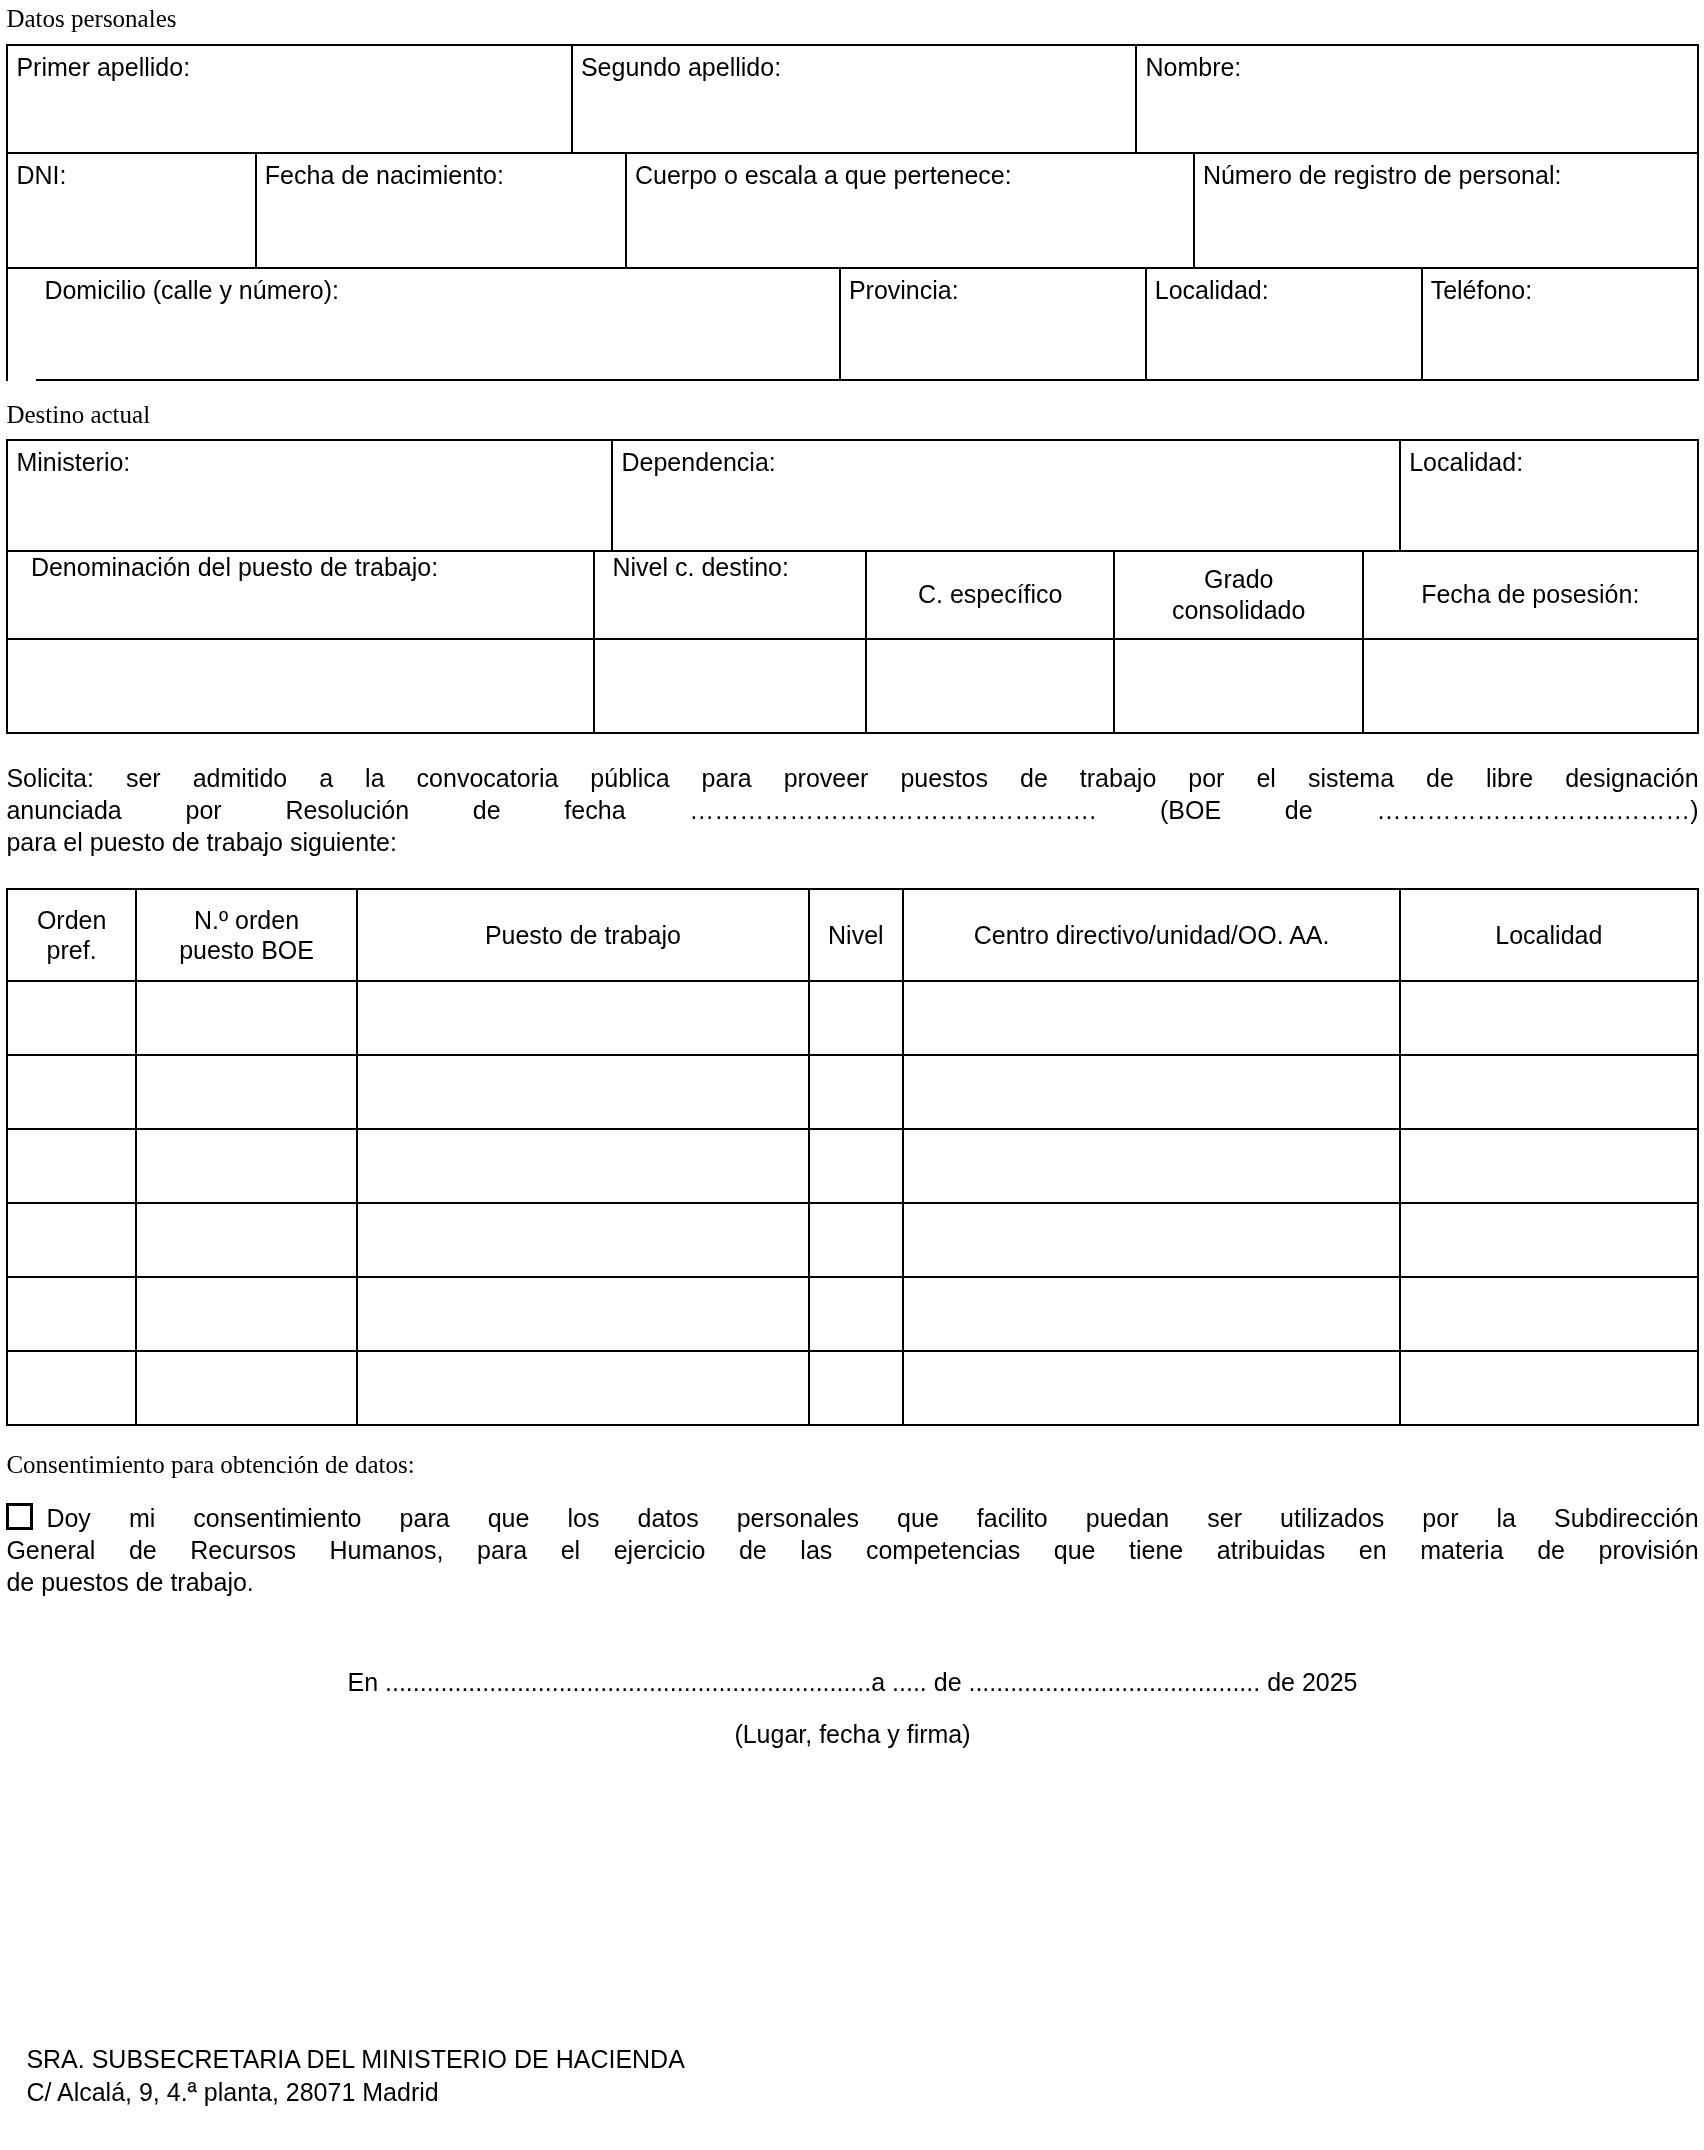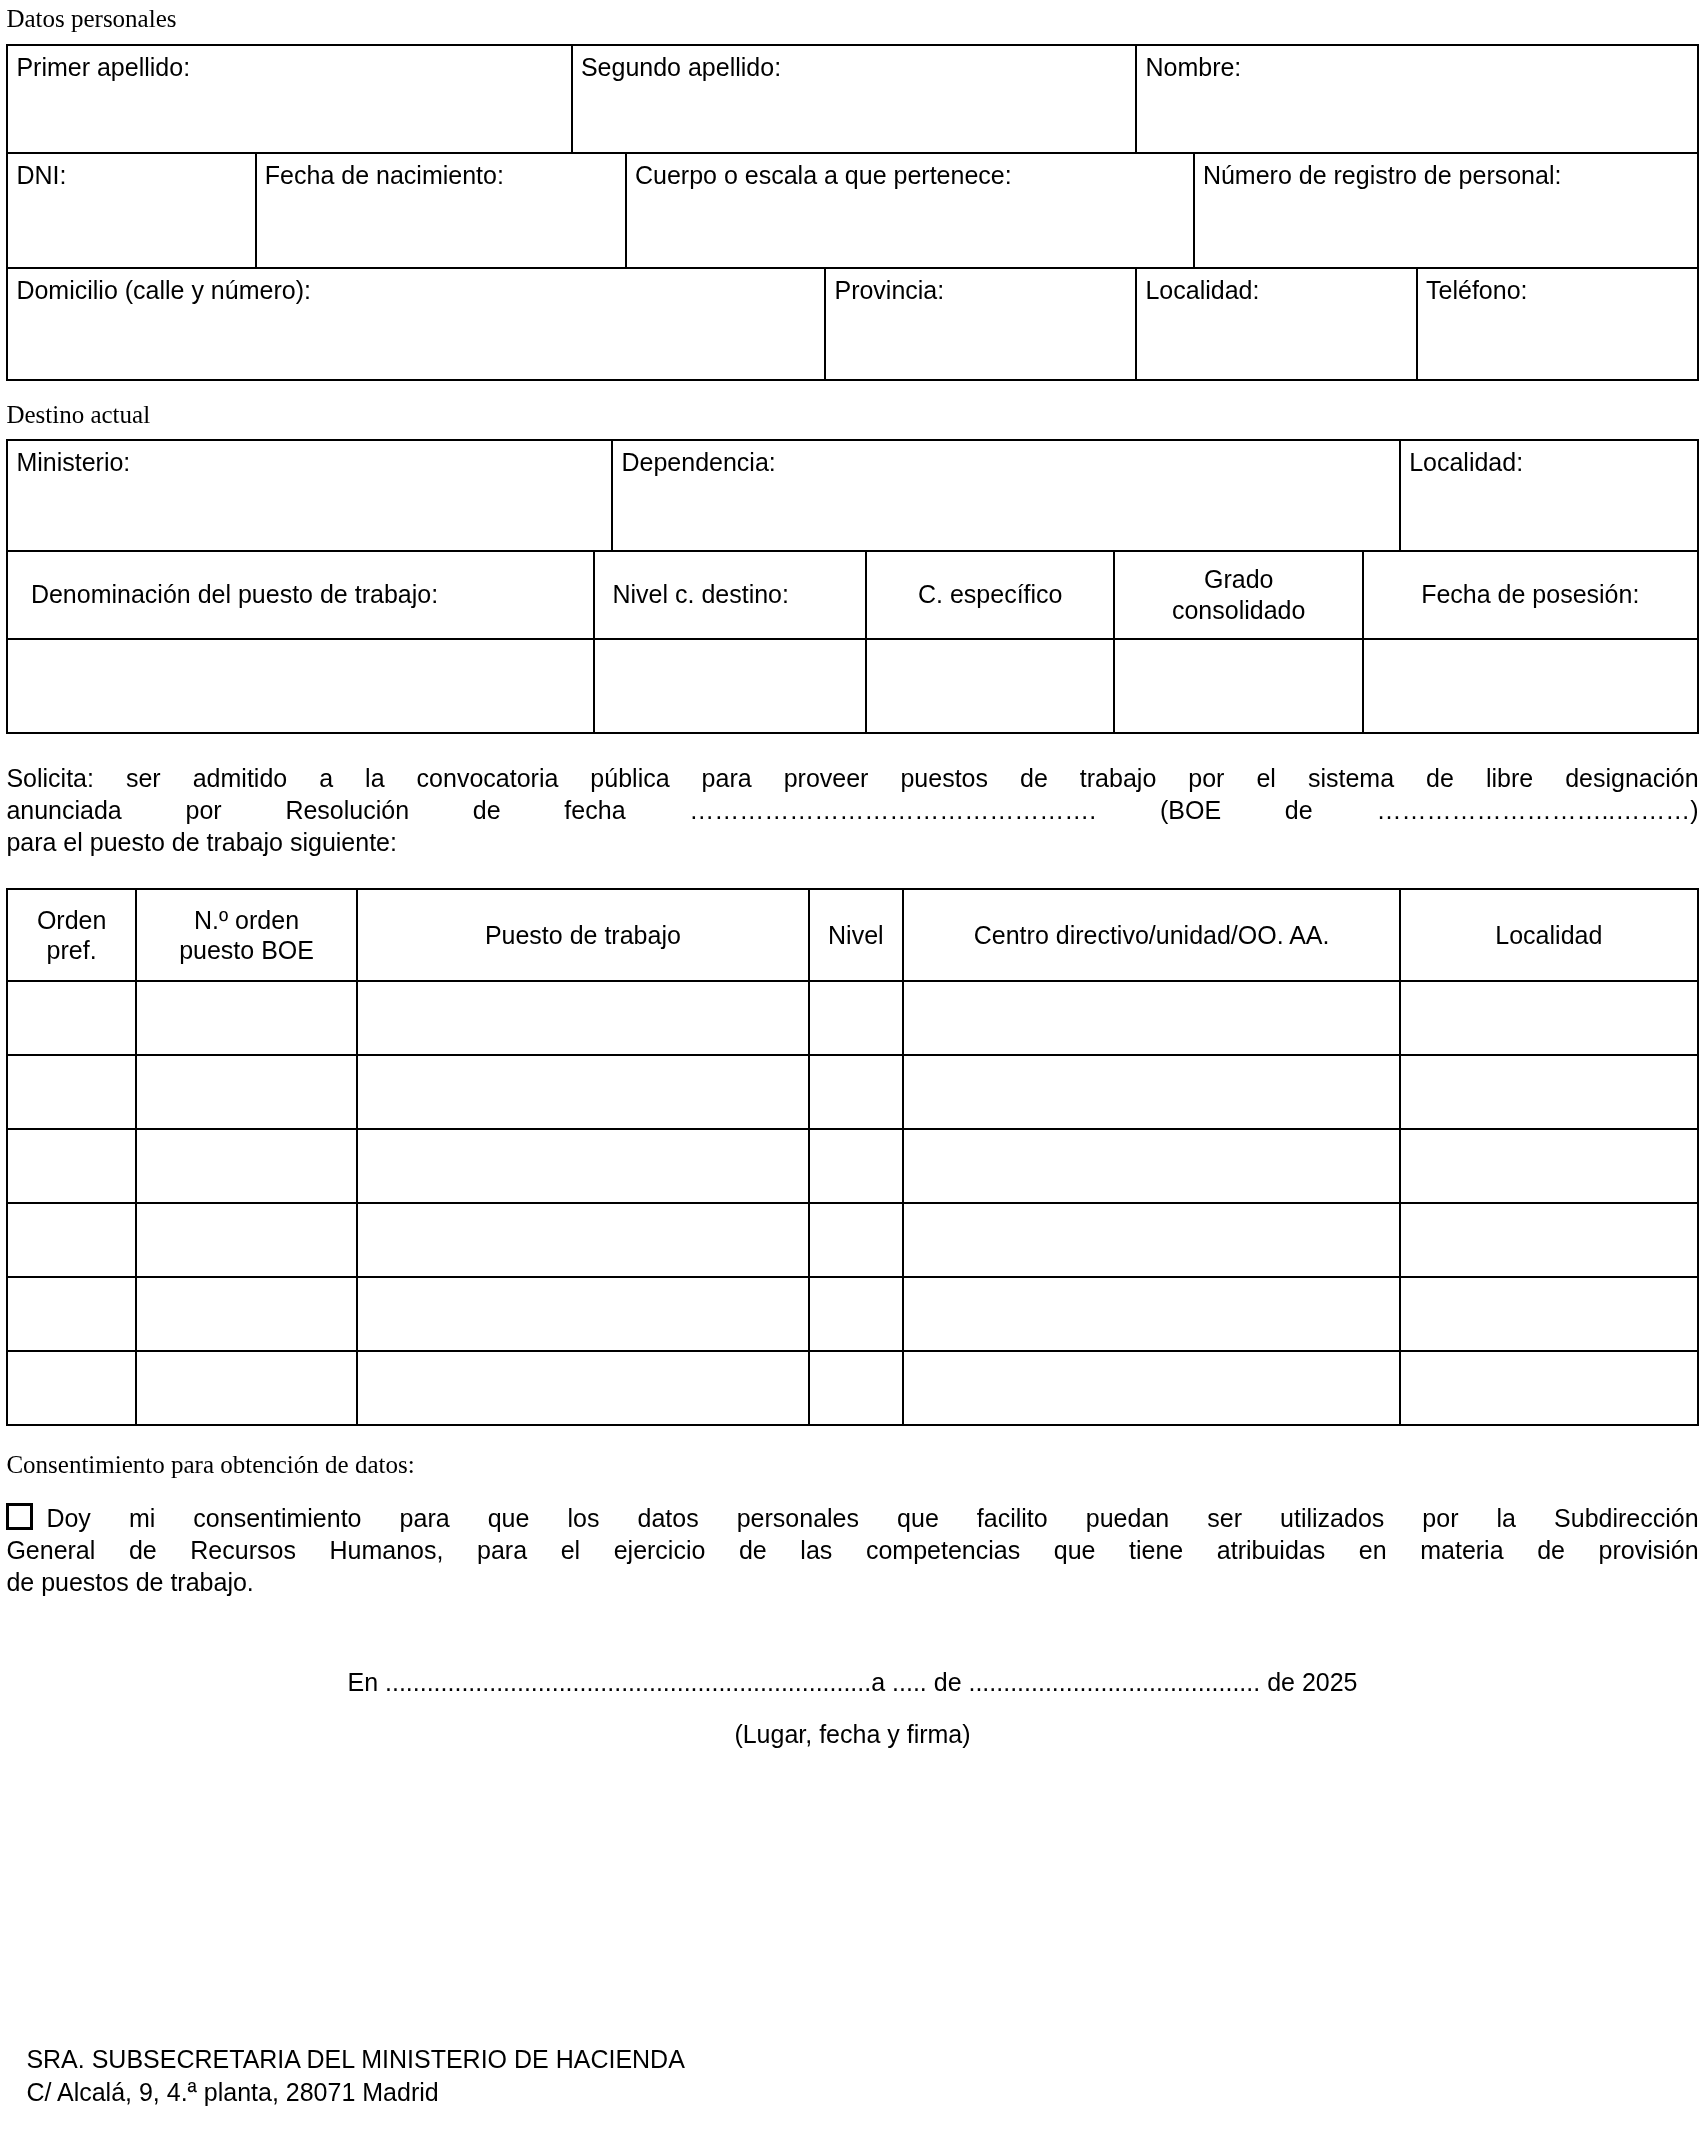--- a/index.html
+++ b/index.html
@@ -38,34 +38,34 @@
   .frow { display: flex; }
   .fcell {
     box-sizing: border-box;
     border-right: 2.4px solid #000;
     border-bottom: 2.4px solid #000;
     padding: 6.4px 8px;
     overflow: hidden;
   }
   .fcell.vcenter {
     display: flex;
-    align-items: center;
+    align-items: flex-start;
     justify-content: flex-start;
     padding-top: 0; padding-bottom: 0;
   }
   .fcell.ccenter {
     display: flex;
     align-items: center;
     justify-content: center;
     text-align: center;
     padding: 0 24px;
   }
   .h135 { height: 108px; }
   .h143 { height: 115px; }
-  .h140 { height: 112px; }
+  .h140 { height: 112px; padding-left: 28px; }
   .h138 { height: 111px; }
   .h110 { height: 88px; }
   .h117 { height: 94px; }
   .h115 { height: 92px; }
   .h92  { height: 74px; }
 
   .solicita {
     margin-top: 28px;
     line-height: 32px;
   }

